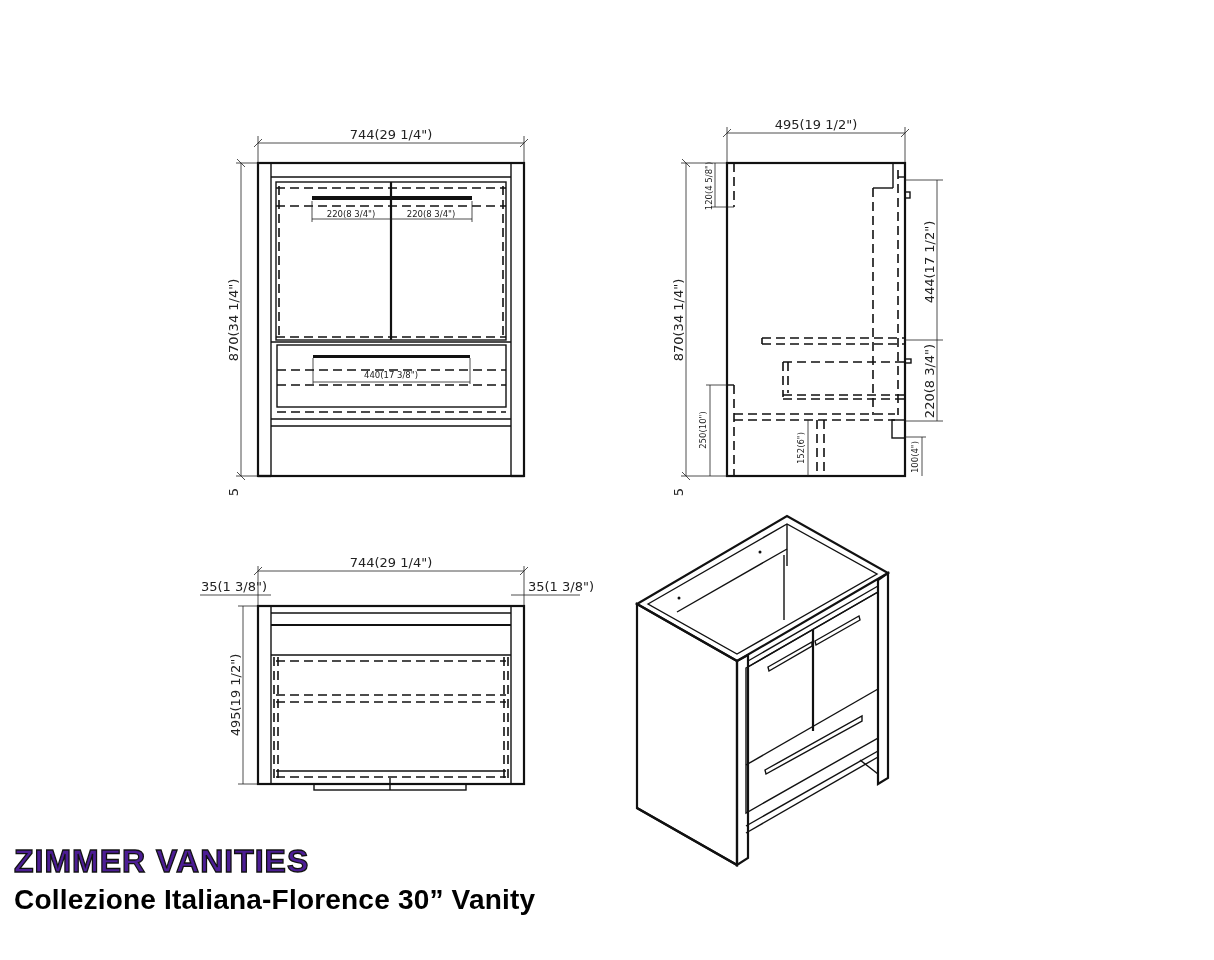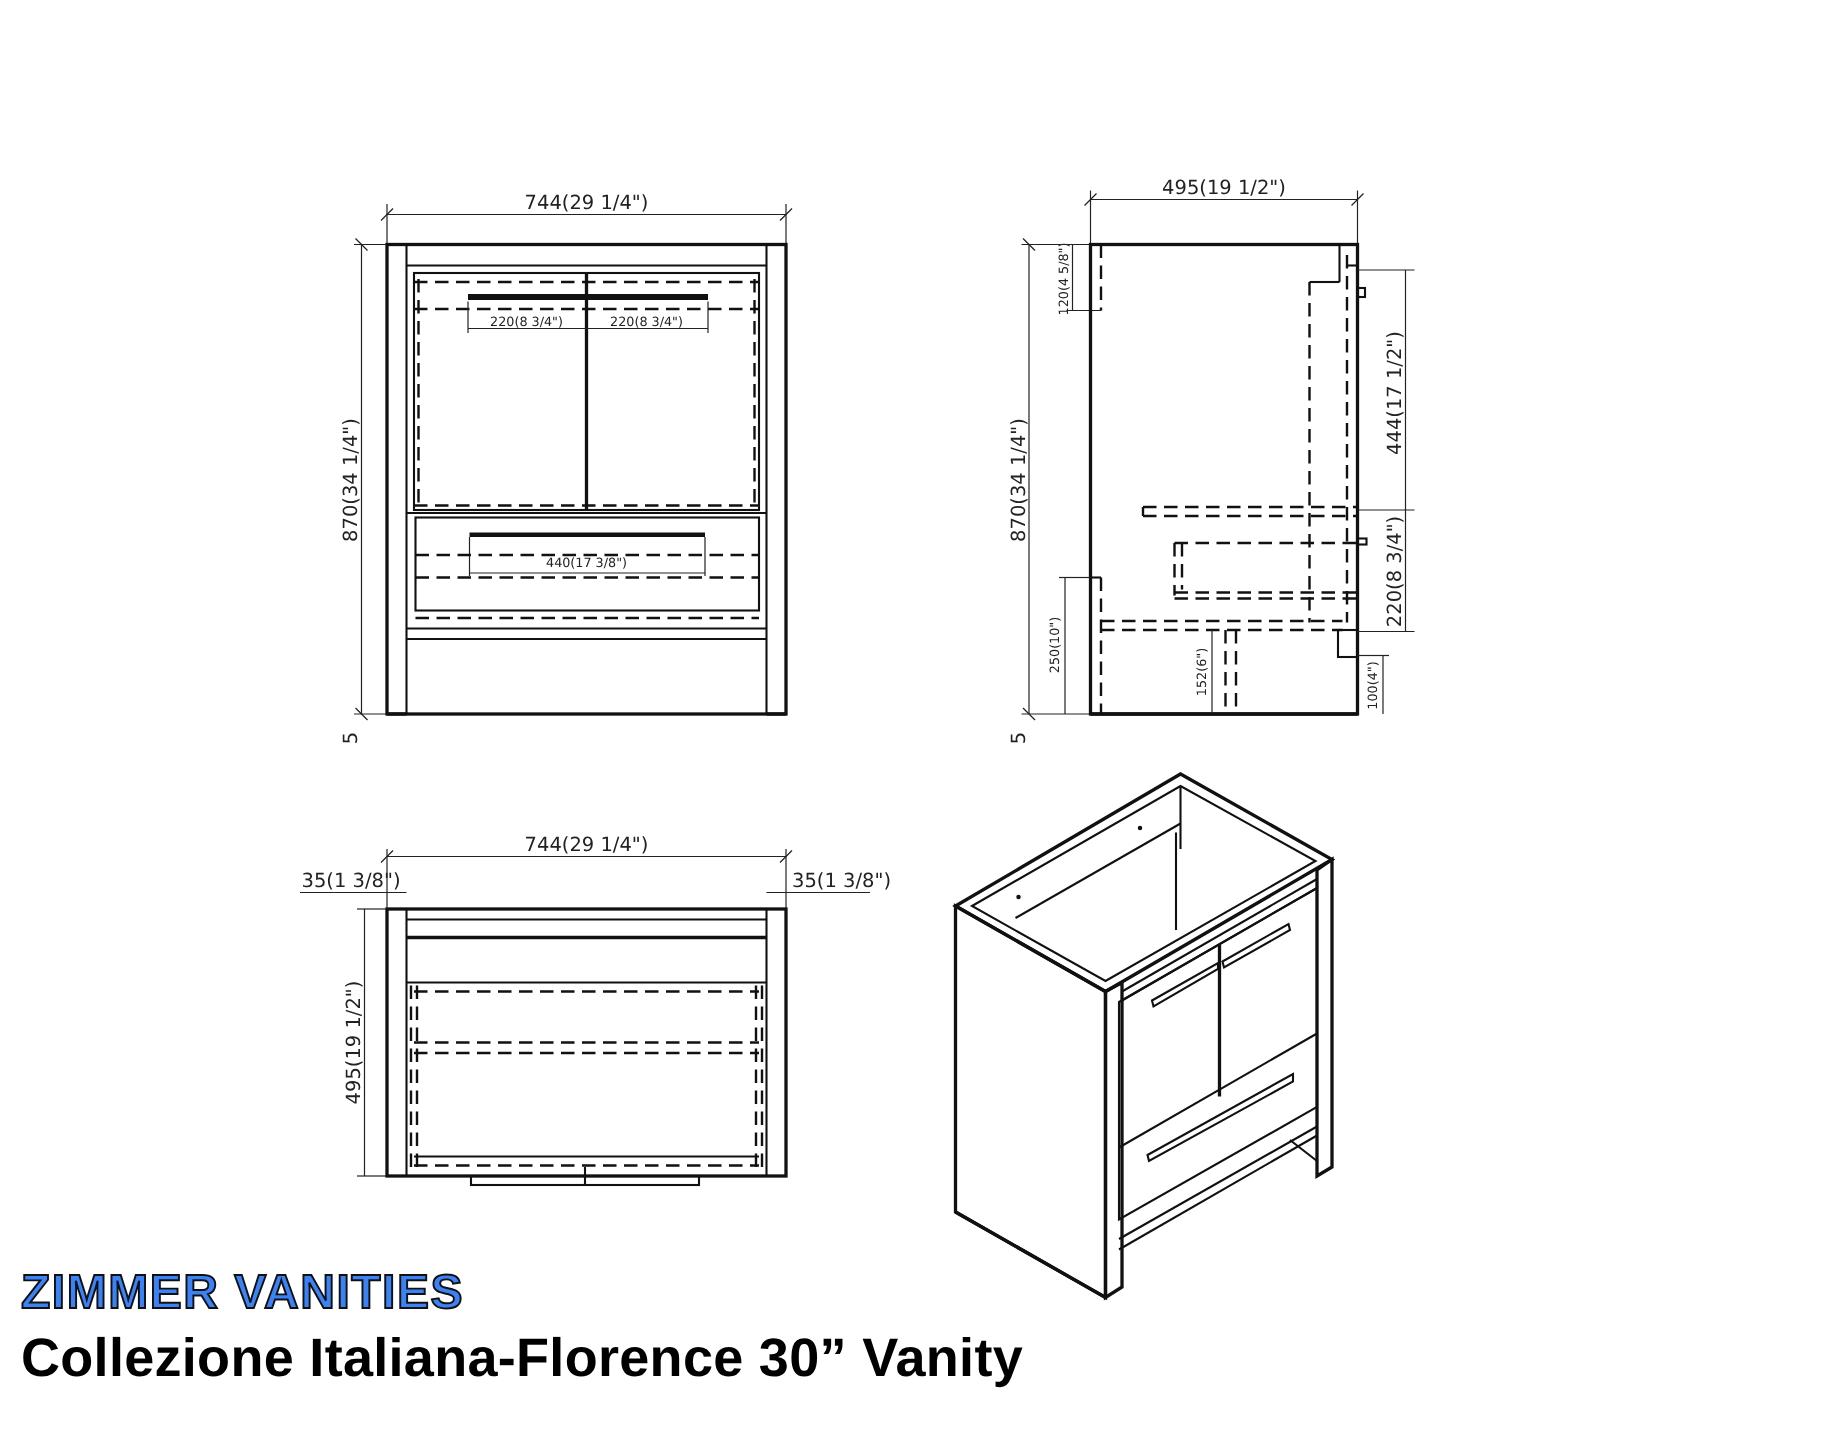--- a/index.html
+++ b/index.html
@@ -4,22 +4,22 @@
 <style>
   html,body{margin:0;padding:0;background:#ffffff;}
   body{width:1214px;height:960px;position:relative;overflow:hidden;font-family:"DejaVu Sans",sans-serif;}
   svg.drawing{position:absolute;left:0;top:0;}
   .thick{stroke:#111;stroke-width:2.2;fill:none;}
   .med{stroke:#111;stroke-width:1.4;fill:none;}
   .thin{stroke:#222;stroke-width:0.8;fill:none;}
   .dash{stroke:#111;stroke-width:1.6;fill:none;stroke-dasharray:9 5;}
   .dtext{font-family:"DejaVu Sans",sans-serif;font-size:13px;fill:#222;}
   .dsmall{font-family:"DejaVu Sans",sans-serif;font-size:8.5px;fill:#222;}
-  .brand{position:absolute;left:14px;top:843px;font-family:"Liberation Sans",sans-serif;font-size:32px;font-weight:bold;color:#3b82f6;-webkit-text-stroke:1.3px #111;letter-spacing:1px;}
-  .title{position:absolute;left:14px;top:884px;font-family:"Liberation Sans",sans-serif;font-size:36px;font-weight:bold;color:#000;letter-spacing:0.2px;}
+  .brand{position:absolute;left:14px;top:843px;font-family:"Liberation Sans",sans-serif;font-size:32px;font-weight:bold;color:#4c1d95;-webkit-text-stroke:1.3px #111;letter-spacing:1px;}
+  .title{position:absolute;left:14px;top:884px;font-family:"Liberation Sans",sans-serif;font-size:28px;font-weight:bold;color:#000;letter-spacing:0.2px;}
 </style>
 </head>
 <body>
 
 <svg class="drawing" width="1214" height="960" viewBox="0 0 1214 960">
 
   <g>
 
     <line class="thin" x1="258" y1="143" x2="524" y2="143"></line>
     <line class="thin" x1="258" y1="136" x2="258" y2="162"></line>

